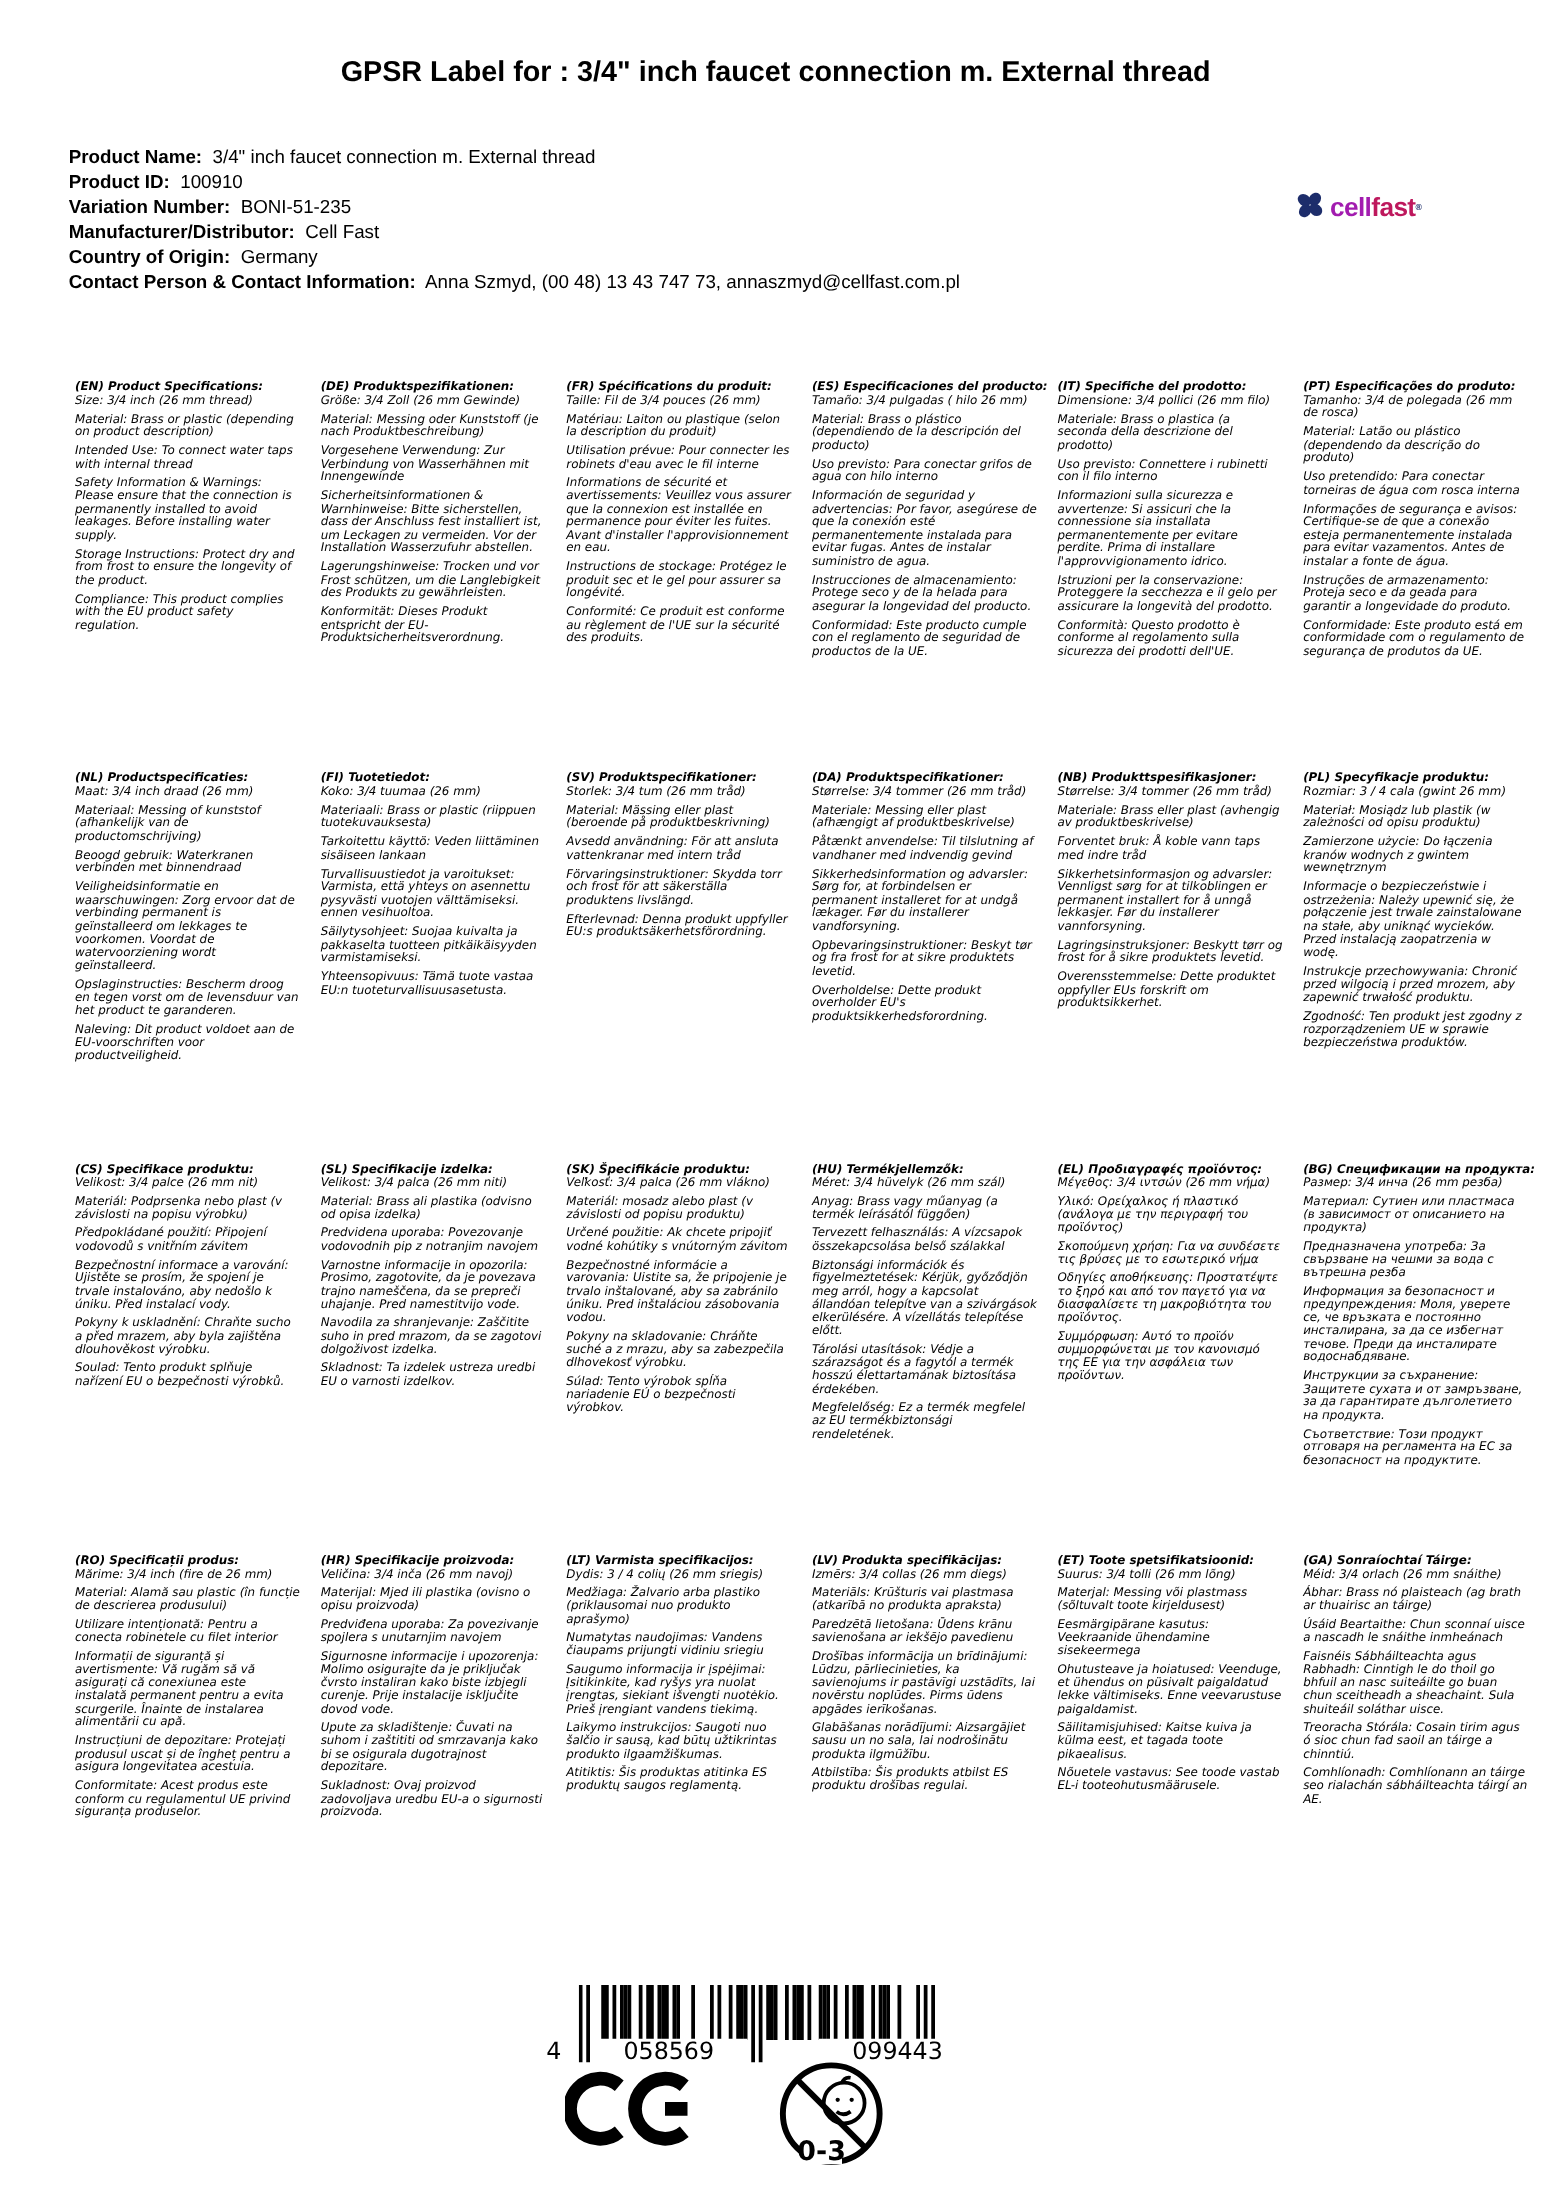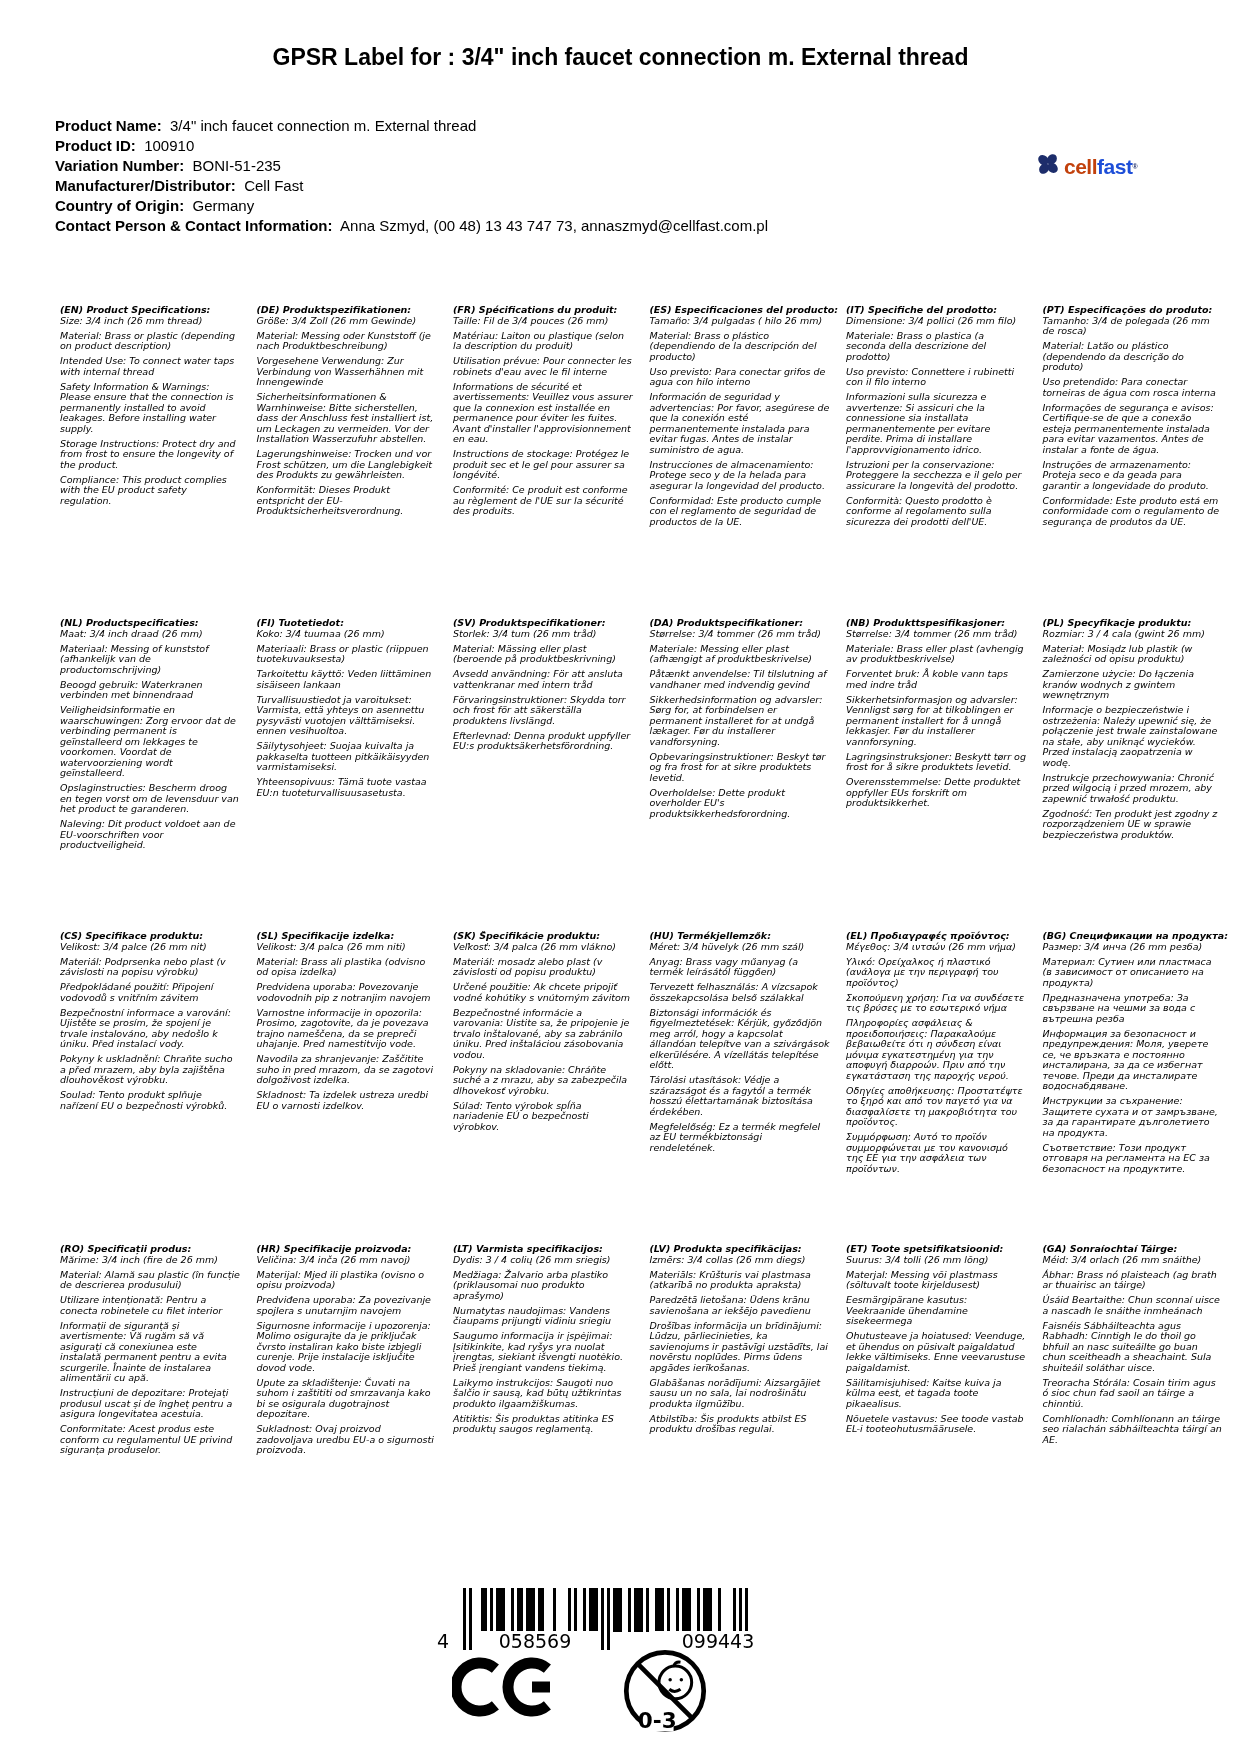--- a/index.html
+++ b/index.html
@@ -7,22 +7,22 @@
         font-family:"DejaVu Sans",sans-serif;color:#000;}
   .doc-title{position:absolute;left:0;top:44px;width:100%;text-align:center;
              font-family:"Liberation Sans",sans-serif;font-weight:bold;font-size:23px;}
   .product-info{position:absolute;left:55px;top:116px;width:900px;
                 font-family:"Liberation Sans",sans-serif;font-size:15px;line-height:20px;}
   .pi-line{white-space:nowrap;}
   .pi-label{font-weight:bold;}
   .logo{position:absolute;left:1036px;top:152px;display:flex;align-items:center;}
   .logo-text{font-family:"Liberation Sans",sans-serif;font-weight:bold;font-size:21px;
              letter-spacing:-0.5px;line-height:21px;}
-  .logo-cell{color:#c2410c;}
-  .logo-fast{color:#1d4ed8;}
+  .logo-cell{color:#a21caf;}
+  .logo-fast{color:#be185d;}
   .logo-reg{color:#1d2d6b;font-size:7px;vertical-align:top;font-weight:bold;}
   .lang-grid{position:absolute;left:60px;top:305px;display:grid;
              grid-template-columns:repeat(6,196.5px);grid-auto-rows:313px;}
   .lang-cell{width:180px;font-size:9.5px;line-height:10.5px;font-style:italic;}
   .lang-cell h3{font-size:9.5px;line-height:10.5px;margin:0;font-weight:bold;white-space:nowrap;}
   .lang-cell p{margin:0 0 4.5px 0;}
   .barcode{position:absolute;left:437px;top:1588px;width:292px;height:68px;}
   .barcode svg{position:absolute;left:26px;top:0;}
   .bc-digit{position:absolute;font-size:19px;line-height:20px;font-family:"DejaVu Sans",sans-serif;
             background:#fff;}
@@ -361,21 +361,20 @@
       <div class="lang-cell">
         <h3>(EL) Προδιαγραφές προϊόντος:</h3>
         <div>
 
             <p>Μέγεθος: 3/4 ιντσών (26 mm νήμα)</p>
 
             <p>Υλικό: Ορείχαλκος ή πλαστικό (ανάλογα με την περιγραφή του προϊόντος)</p>
 
             <p>Σκοπούμενη χρήση: Για να συνδέσετε τις βρύσες με το εσωτερικό νήμα</p>
 
-            <p>Πληροφορίες ασφάλειας &amp; προειδοποιήσεις: Παρακαλούμε βεβαιωθείτε ότι η σύνδεση είναι μόνιμα εγκατεστημένη για την αποφυγή διαρροών. Πριν από την εγκατάσταση της παροχής νερού.</p>
 
             <p>Οδηγίες αποθήκευσης: Προστατέψτε το ξηρό και από τον παγετό για να διασφαλίσετε τη μακροβιότητα του προϊόντος.</p>
 
             <p>Συμμόρφωση: Αυτό το προϊόν συμμορφώνεται με τον κανονισμό της ΕΕ για την ασφάλεια των προϊόντων.</p>
           </div>
       </div>
 
       <div class="lang-cell">
         <h3>(BG) Спецификации на продукта:</h3>
         <div>

